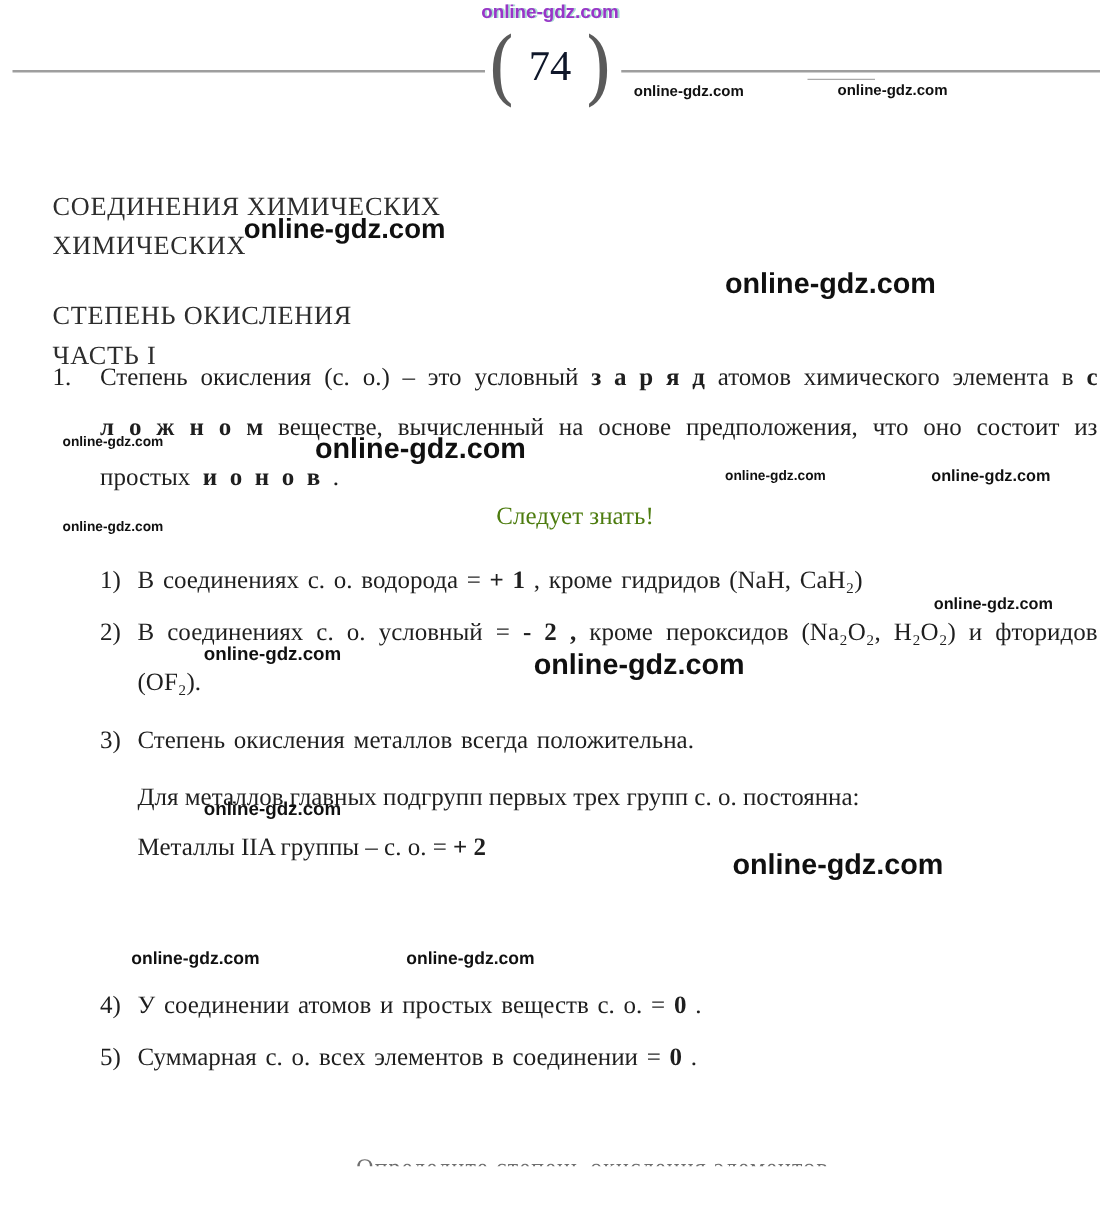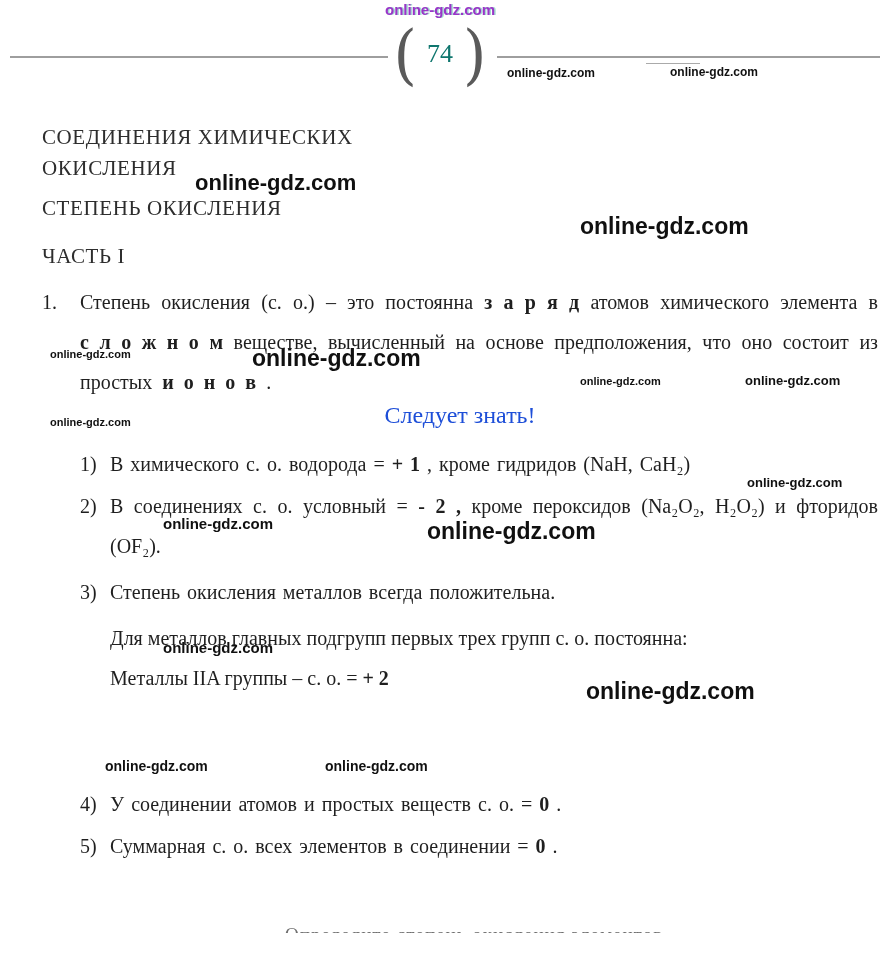--- a/index.html
+++ b/index.html
@@ -24,37 +24,37 @@
   .hr-right { left:497px; top:56px; width:383px; }
   .hr-small { left:646px; top:63px; width:54px; height:1px; background:#aaa; }
   .pagenum-wrap {
     position:absolute; left:386px; top:18px; width:108px; height:72px;
     display:flex; align-items:center; justify-content:center; gap:8px;
   }
   .paren {
     font-family:"DejaVu Serif",serif; font-size:60px; color:#5a5a5a;
     font-weight:400; line-height:0.9; transform:scaleY(1.08);
   }
-  .pagenum { font-size:26px; color:#0f766e; padding:0 2px; }
+  .pagenum { font-size:34px; color:#0f172a; padding:0 2px; }
 
   
-  .hblock { position:absolute; left:42px; font-size:21px; letter-spacing:.6px; color:#2d2d2d; }
+  .hblock { position:absolute; left:42px; font-size:21px; letter-spacing:.6px; color:#2d2d2d;margin-top:28px; }
   .h-title { top:122px; line-height:31px; }
-  .h-sub   { top:196px; }
+  .h-sub   { top:212px; }
   .h-part  { top:244px; }
 
   
   .intro { position:absolute; left:42px; top:282px; width:836px; display:flex; }
   .pnum  { width:38px; font-size:20px; line-height:40px; }
   .ptext { flex:1; font-size:20px; line-height:40px; text-align:justify; word-spacing:5px; }
   .b { font-weight:700; }
 
   .know-title {
     position:absolute; left:42px; top:402px; width:836px;
-    text-align:center; font-size:24px; color:#1d4ed8;
+    text-align:center; font-size:20px; color:#4d7c0f;
   }
 
   
   .rule-item { position:absolute; left:80px; width:798px; display:flex; }
   .rnum  { width:30px; font-size:20px; line-height:40px; }
   .rtext { flex:1; font-size:20px; line-height:40px; text-align:justify; word-spacing:2px; }
   .r1 { top:444px; } .r2 { top:486px; } .r3 { top:572px; }
   .r4 { top:784px; } .r5 { top:826px; }
   .sublines { position:absolute; left:110px; top:618px; width:768px; font-size:20px; }
   .subline  { line-height:40px; }
@@ -95,35 +95,35 @@
   <div class="hr hr-small"></div>
 
   <div class="pagenum-wrap">
     <span class="paren">(</span>
     <span class="pagenum">74</span>
     <span class="paren">)</span>
   </div>
 
   <div class="hblock h-title">
     <div>СОЕДИНЕНИЯ ХИМИЧЕСКИХ</div>
-    <div>ОКИСЛЕНИЯ</div>
+    <div>ХИМИЧЕСКИХ</div>
   </div>
   <div class="hblock h-sub">СТЕПЕНЬ ОКИСЛЕНИЯ</div>
   <div class="hblock h-part">ЧАСТЬ I</div>
 
   <div class="intro">
     <span class="pnum">1.</span>
-    <div class="ptext"><span>Степень окисления (с. о.) – это постоянна </span><span class="b">з а р я д</span><span> атомов химического элемента в </span><span class="b">с л о ж н о м</span><span> веществе, вычисленный на основе предположения, что оно состоит из простых </span><span class="b">и о н о в</span><span> .</span></div>
+    <div class="ptext"><span>Степень окисления (с. о.) – это условный </span><span class="b">з а р я д</span><span> атомов химического элемента в </span><span class="b">с л о ж н о м</span><span> веществе, вычисленный на основе предположения, что оно состоит из простых </span><span class="b">и о н о в</span><span> .</span></div>
   </div>
 
   <div class="know-title">Следует знать!</div>
 
   <div class="rule-item r1">
     <span class="rnum">1)</span>
-    <div class="rtext"><span>В химического с. о. водорода = </span><span class="b">+ 1</span><span> , кроме гидридов (NaH, CaH₂)</span></div>
+    <div class="rtext"><span>В соединениях с. о. водорода = </span><span class="b">+ 1</span><span> , кроме гидридов (NaH, CaH₂)</span></div>
   </div>
 
   <div class="rule-item r2">
     <span class="rnum">2)</span>
     <div class="rtext"><span>В соединениях с. о. условный = </span><span class="b">- 2 ,</span><span> кроме пероксидов (Na₂O₂, H₂O₂) и фторидов (OF₂).</span></div>
   </div>
 
   <div class="rule-item r3">
     <span class="rnum">3)</span>
     <div class="rtext"><span>Степень окисления металлов всегда положительна.</span></div>

